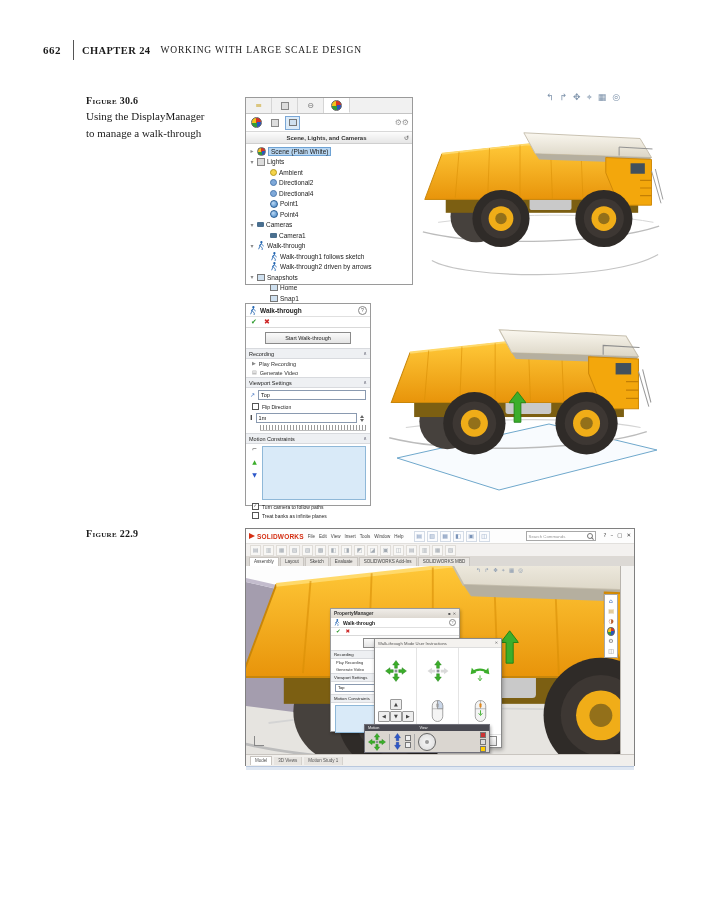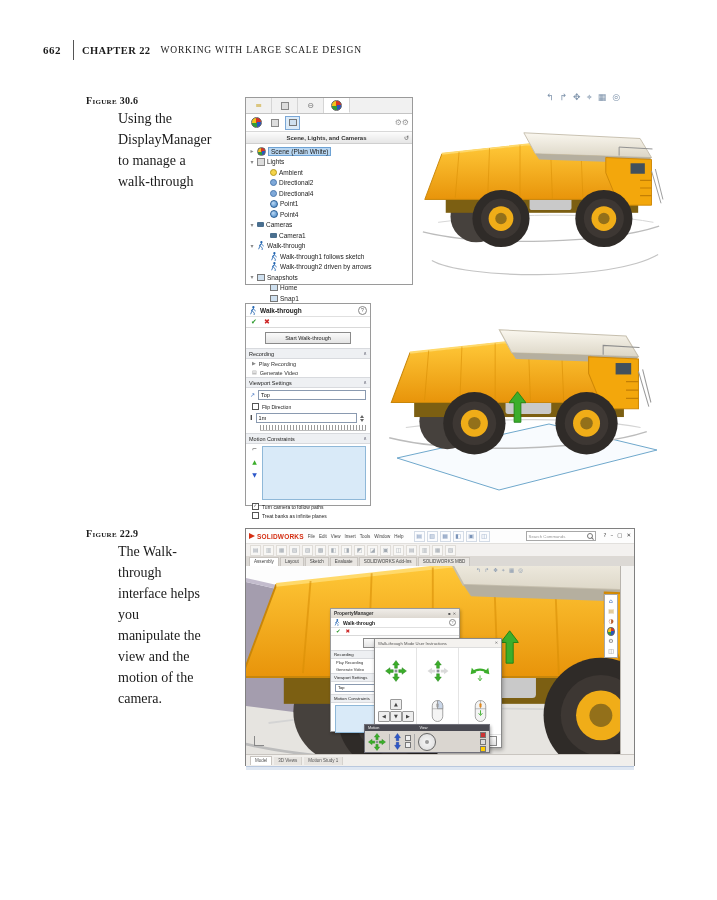--- a/index.html
+++ b/index.html
@@ -10,21 +10,21 @@
 
   
   .hdr{left:43px;top:40px;display:flex;align-items:center;}
   .pno{font-weight:bold;font-size:11px;letter-spacing:.5px;}
   .vrule{width:1px;height:20px;background:#555;margin:0 8px 0 12px;}
   .chap{font-weight:bold;font-size:10.5px;letter-spacing:.4px;margin-right:10px;}
   .ctitle{font-size:9.5px;letter-spacing:.8px;}
 
   
   .figlab{font-weight:bold;font-size:10px;font-variant:small-caps;letter-spacing:.3px;margin-bottom:2px;}
-  .figtxt{font-size:14px;line-height:1.5;margin-left:32px;}
+  .figtxt{font-size:11px;line-height:1.5;}
 
   
   .panel{background:#fff;border:1px solid #9a9a9a;box-sizing:border-box;}
 
   
   .dmtabs{display:flex;height:15px;border-bottom:1px solid #c4c4c4;background:#f1f1f1;}
   .dmtab{width:25px;display:flex;align-items:center;justify-content:center;border-right:1px solid #d5d5d5;}
   .dmtab.on{background:#fff;border-bottom:1px solid #fff;}
   .wheel{width:9px;height:9px;border-radius:50%;
          background:conic-gradient(#d93425 0 25%,#2a55c0 25% 50%,#2f9e38 50% 75%,#f4c21a 75% 100%);
@@ -246,21 +246,21 @@
       <path d="M10,14 L10,20 M7.5,18 L10,21 L12.5,18" stroke="#3cae2b" stroke-width="1.2" fill="none"></path>
     </symbol>
   </defs>
 </svg>
 
 <div class="page">
 
   <div class="hdr a">
     <span class="pno">662</span>
     <span class="vrule"></span>
-    <span class="chap">CHAPTER 22</span>
+    <span class="chap">CHAPTER 24</span>
     <span class="ctitle">WORKING WITH LARGE SCALE DESIGN</span>
   </div>
 
   <div class="a" style="left:86px;top:95px;width:125px">
     <div class="figlab">Figure 30.6</div>
     <div class="figtxt">Using the DisplayManager to manage a walk-through</div>
   </div>
 
   <div class="hud a ui" style="left:546px;top:93px">
     <span class="gly">↰</span>
@@ -459,21 +459,20 @@
   </div>
 
   <svg class="a" style="left:360px;top:306px" width="306" height="200" viewBox="0 0 300 200">
     <polygon points="34,152 186,118 294,144 136,184" fill="rgba(190,220,245,0.10)" stroke="#6fa8cc" stroke-width="1"></polygon>
     <use href="#truck" x="20" y="5" width="270" height="156"></use>
     <use href="#arrow-up-green" x="146" y="82" width="17" height="38"></use>
   </svg>
 
   <div class="a" style="left:86px;top:528px;width:115px">
     <div class="figlab">Figure 22.9</div>
-    <div class="figtxt">The Walk-through interface helps you manipulate the view and the motion of the camera.</div>
   </div>
 
   <div class="sw a ui" style="left:245px;top:528px;width:390px;height:238px">
 
     <div class="swtitle">
       <span class="logo">
         <span class="logogl"></span>
         <span>SOLIDWORKS</span>
       </span>
       <span class="menus">

